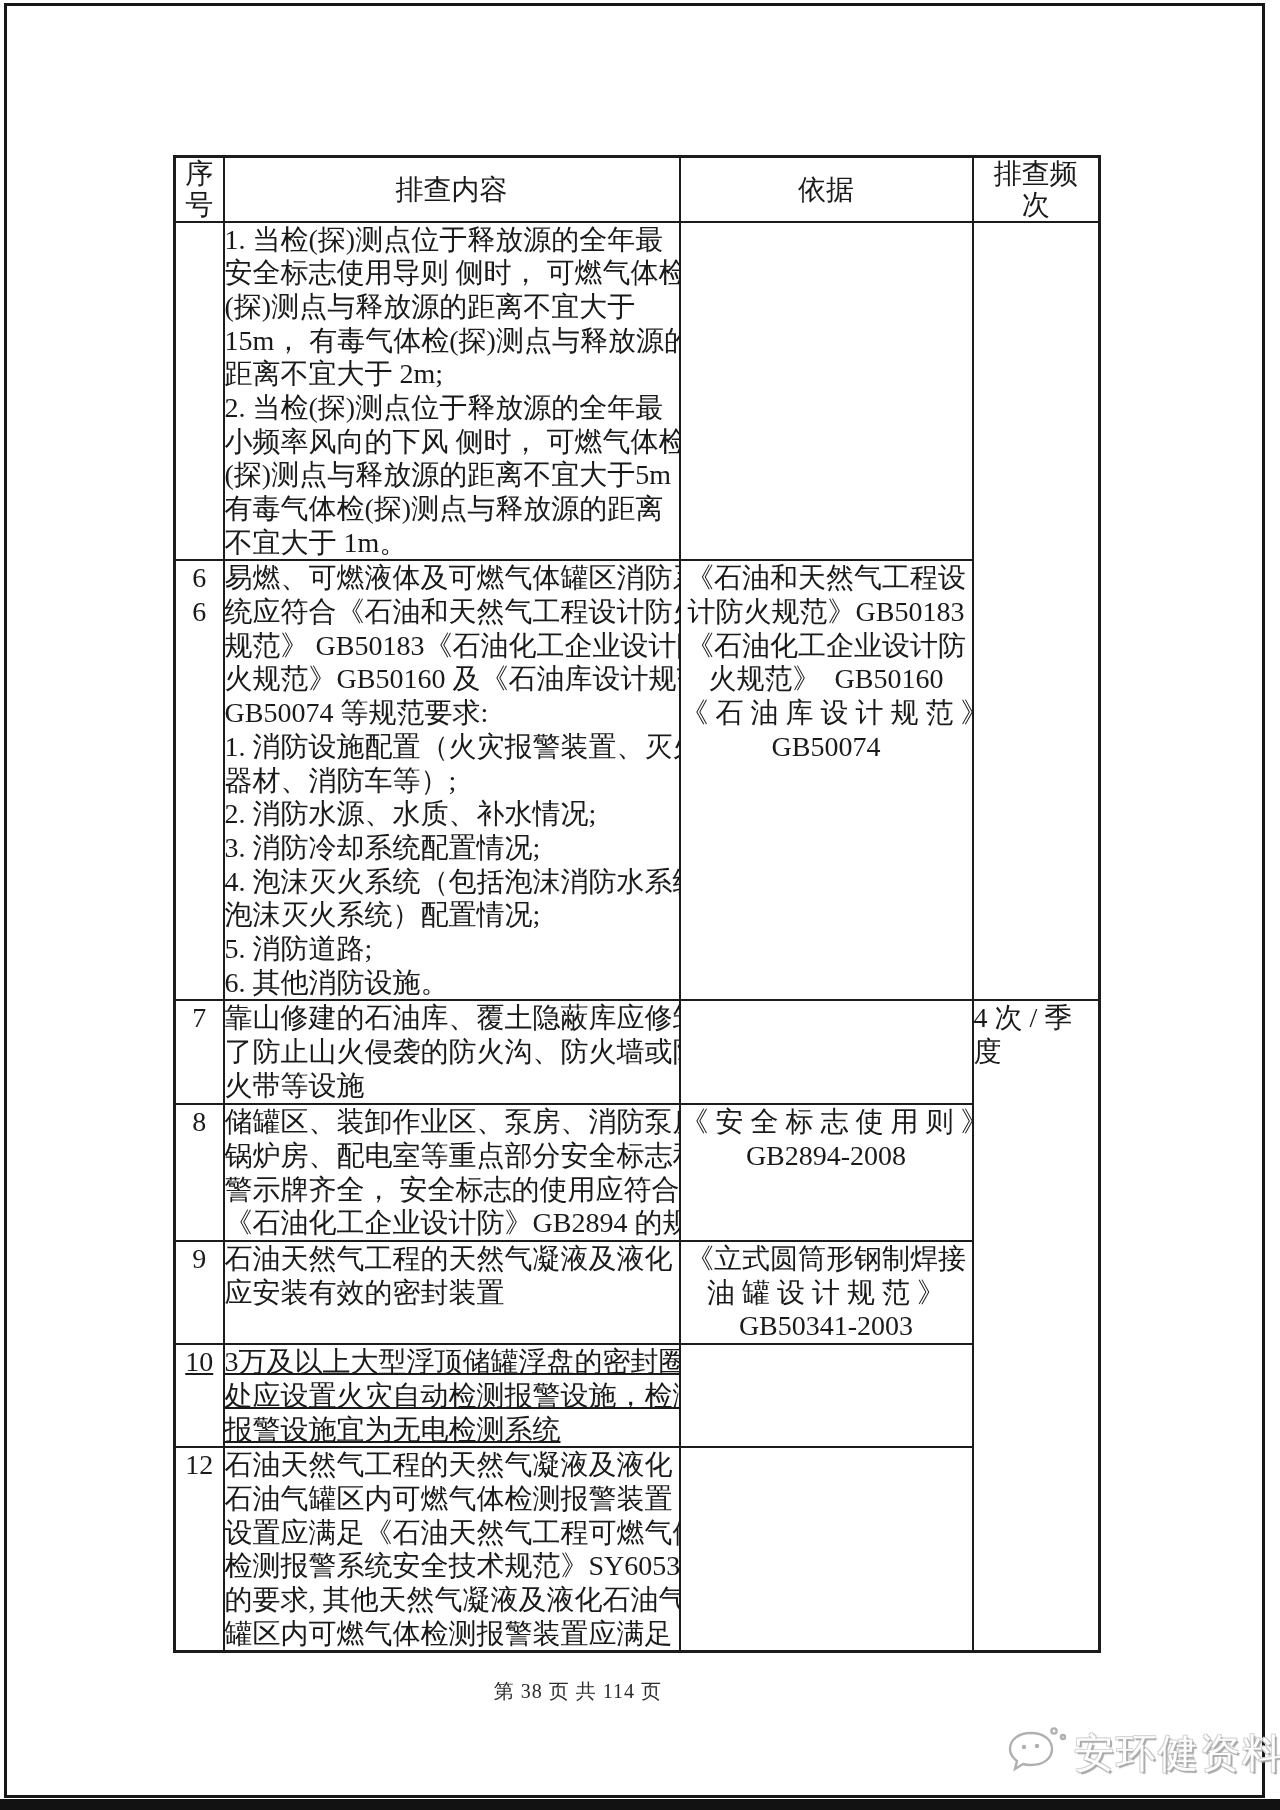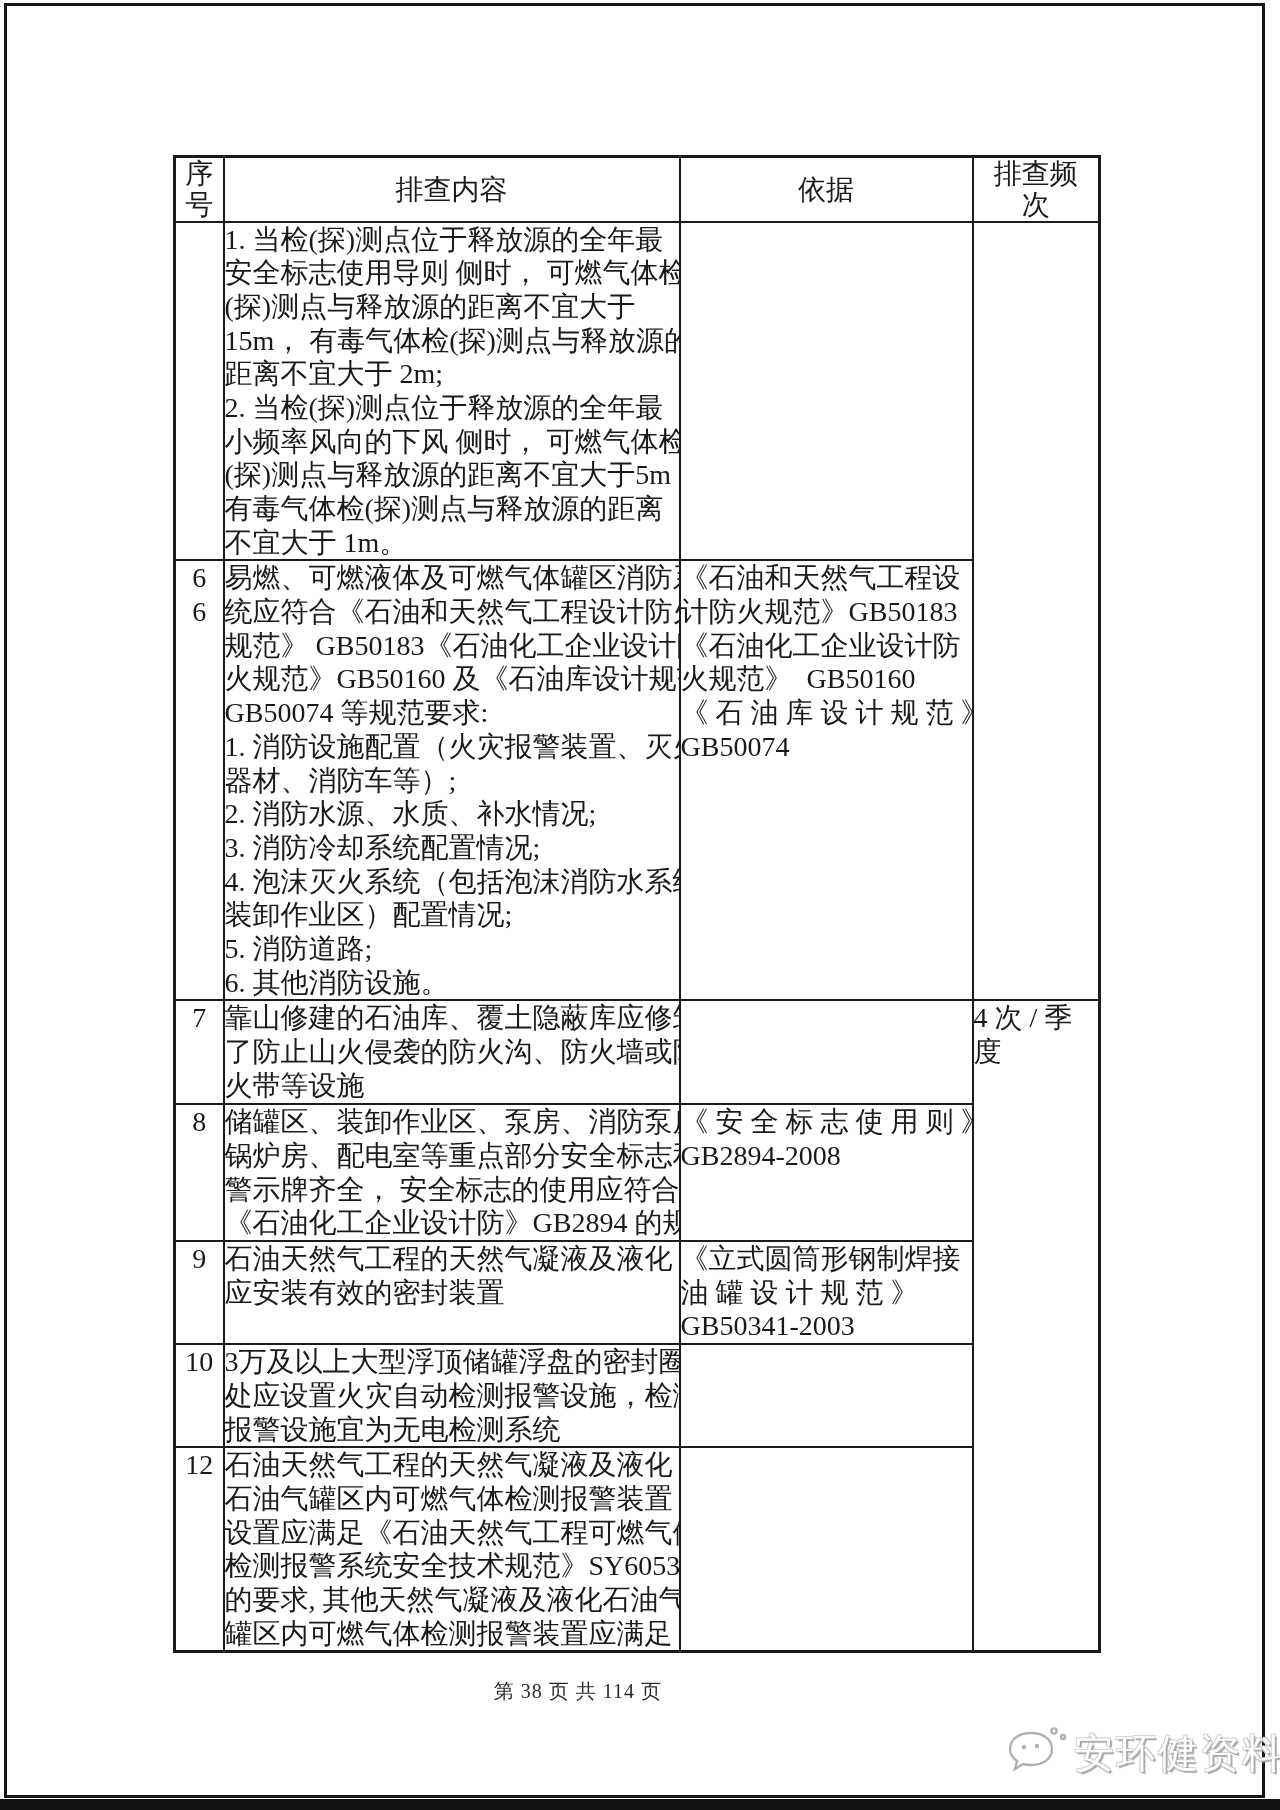--- a/index.html
+++ b/index.html
@@ -23,33 +23,33 @@
     border:3px solid #1c1c1c;
   }
   table.doc td{
     border:2px solid #1c1c1c;vertical-align:top;padding:0;
     font-size:28px;box-sizing:border-box;overflow:hidden;
   }
   table.doc tr.hdr td{vertical-align:middle;}
   .hl{height:31px;line-height:31px;text-align:center;white-space:pre;}
   .tl{height:33.7px;line-height:33.7px;white-space:pre;}
   .cell-content{padding:6px 4px 0 10px;}
-  .cell-basis{padding:6px 2px 0 8px;}
+  .cell-basis{padding:6px 2px 0 8px;text-align:center;}
   .cell-no{text-align:center;padding-top:6px;}
   .cell-no .tl{text-align:center;}
   .pad-no-6{padding-top:136px;}
   .pad-no-11{padding-top:66px;}
   .cell-freq{padding:6px 0 0 8px;}
   .r0 td{height:65px;}
   .rA td{height:338px;}
   .r6 td{height:438px;}
   .r7 td{height:104px;}
   .r8 td{height:134px;}
   .r9 td{height:101px;}
-  .r10 td{height:102px;}
+  .r10 td{height:102px;text-decoration:underline;}
   .r11 td{height:203px;}
   .page-footer{
     position:absolute;left:0;top:1678px;width:1156px;text-align:center;
     font-size:20px;color:#2b2b2b;letter-spacing:1px;
   }
   .watermark{
     position:absolute;left:1006px;top:1725px;display:flex;align-items:center;
   }
   .wm-icon{width:62px;height:56px;flex:0 0 auto;}
   .wm-text{
@@ -112,21 +112,21 @@
           <div class="tl">易燃、可燃液体及可燃气体罐区消防系</div>
           <div class="tl">统应符合《石油和天然气工程设计防火</div>
           <div class="tl">规范》 GB50183《石油化工企业设计防</div>
           <div class="tl">火规范》GB50160 及《石油库设计规范》</div>
           <div class="tl">GB50074 等规范要求:</div>
           <div class="tl">1. 消防设施配置（火灾报警装置、灭火</div>
           <div class="tl">器材、消防车等）;</div>
           <div class="tl">2. 消防水源、水质、补水情况;</div>
           <div class="tl">3. 消防冷却系统配置情况;</div>
           <div class="tl">4. 泡沫灭火系统（包括泡沫消防水系统</div>
-          <div class="tl">装卸作业区）配置情况;</div>
+          <div class="tl">泡沫灭火系统）配置情况;</div>
           <div class="tl">5. 消防道路;</div>
           <div class="tl">6. 其他消防设施。</div>
         </td>
     <td class="cell-basis">
           <div class="tl">《石油和天然气工程设</div>
           <div class="tl">计防火规范》GB50183</div>
           <div class="tl">《石油化工企业设计防</div>
           <div class="tl">火规范》  GB50160</div>
           <div class="tl">《 石 油 库 设 计 规 范 》</div>
           <div class="tl">GB50074</div>

